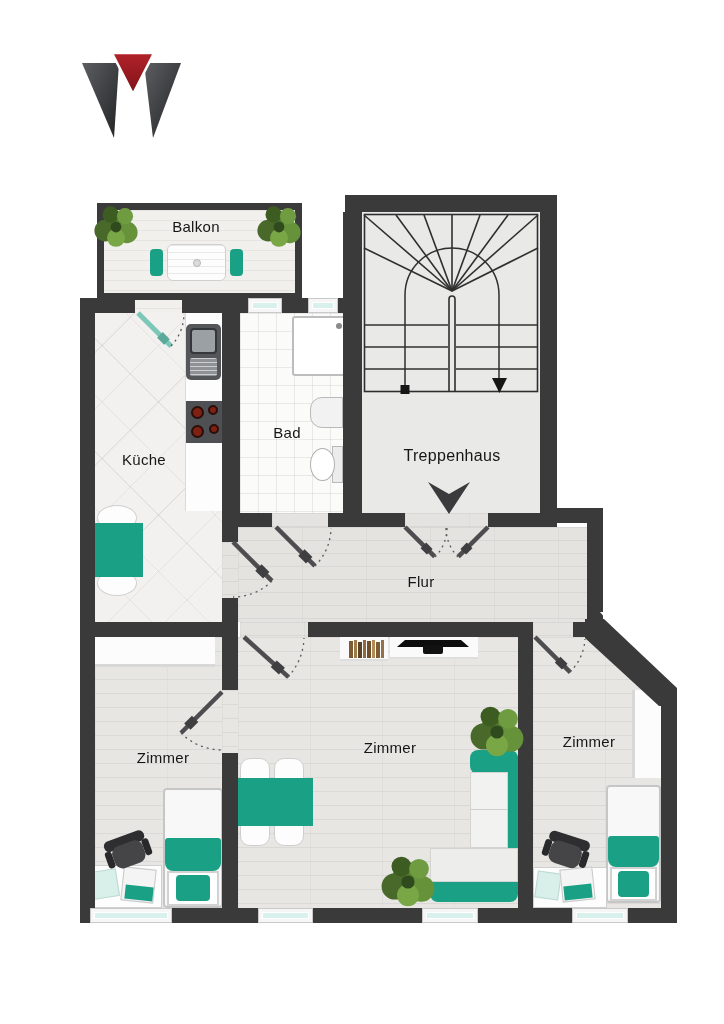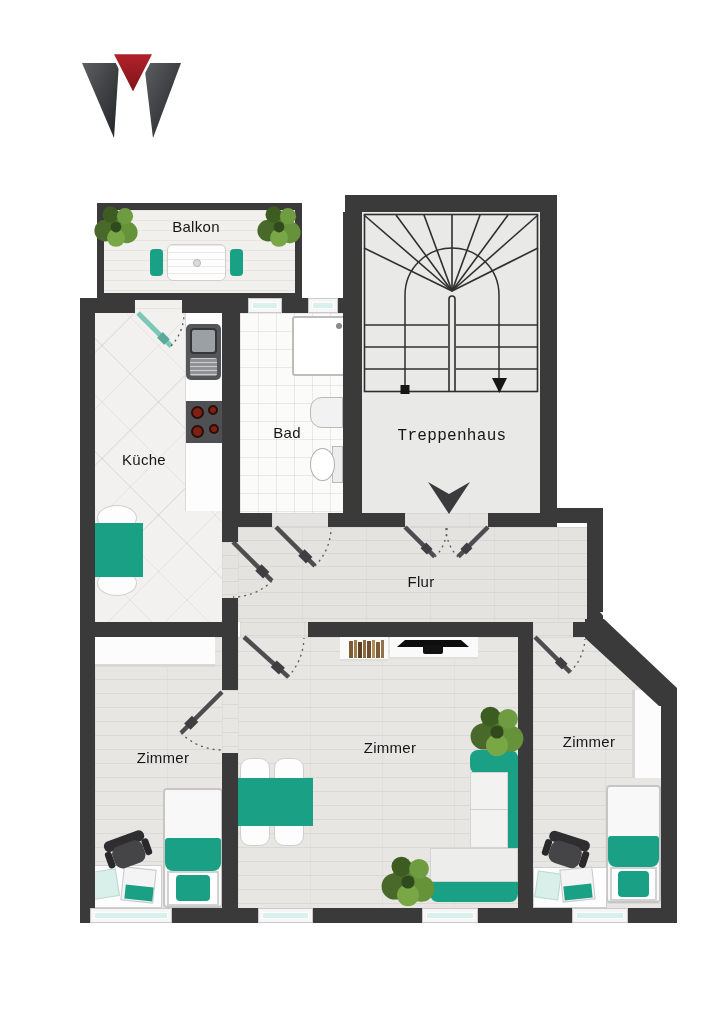--- a/index.html
+++ b/index.html
@@ -311,19 +311,19 @@
       <rect x="-21" y="-17" width="42" height="11" rx="5" fill="#2e2e30"></rect>
       <rect x="-23" y="-7" width="7" height="17" rx="3" fill="#29292b"></rect>
       <rect x="16" y="-7" width="7" height="17" rx="3" fill="#29292b"></rect>
       <rect x="-16" y="-9" width="32" height="23" rx="8" fill="#454548"></rect>
     </g>
   </svg>
 
   <div class="label" style="left:196px;top:226px;">Balkon</div>
   <div class="label" style="left:144px;top:459px;">Küche</div>
   <div class="label" style="left:287px;top:432px;">Bad</div>
-  <div class="label big" style="left:452px;top:436px;font-family:Liberation Mono, monospace;">Treppenhaus</div>
+  <div class="label big" style="left:452px;top:456px;">Treppenhaus</div>
   <div class="label" style="left:421px;top:581px;">Flur</div>
   <div class="label" style="left:163px;top:757px;">Zimmer</div>
   <div class="label" style="left:390px;top:747px;">Zimmer</div>
   <div class="label" style="left:589px;top:741px;">Zimmer</div>
 
 </div>
 
 </body></html>

